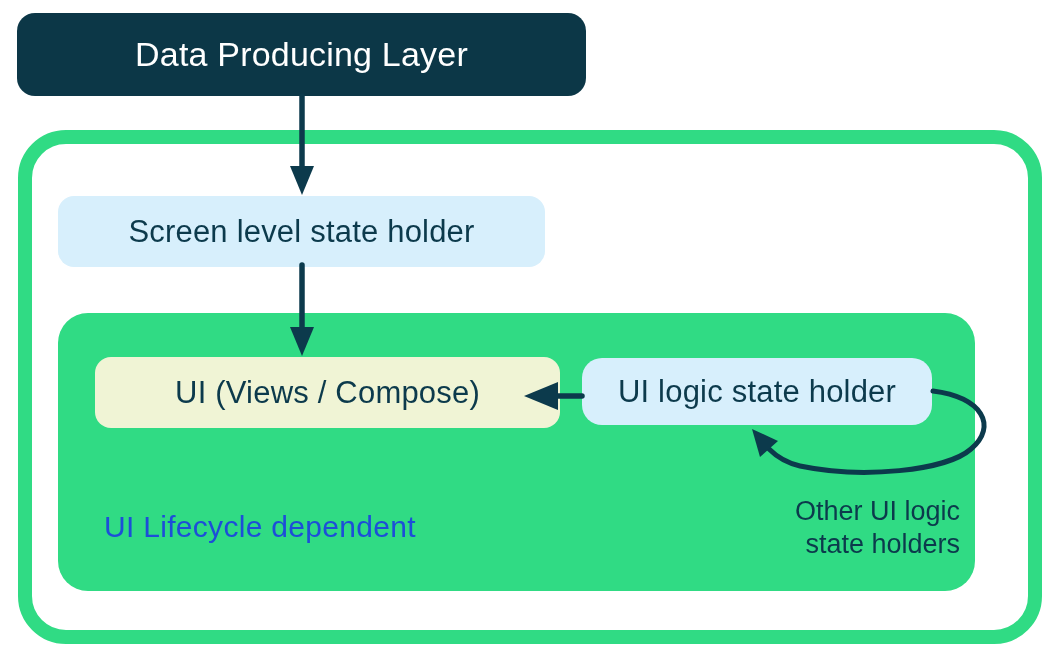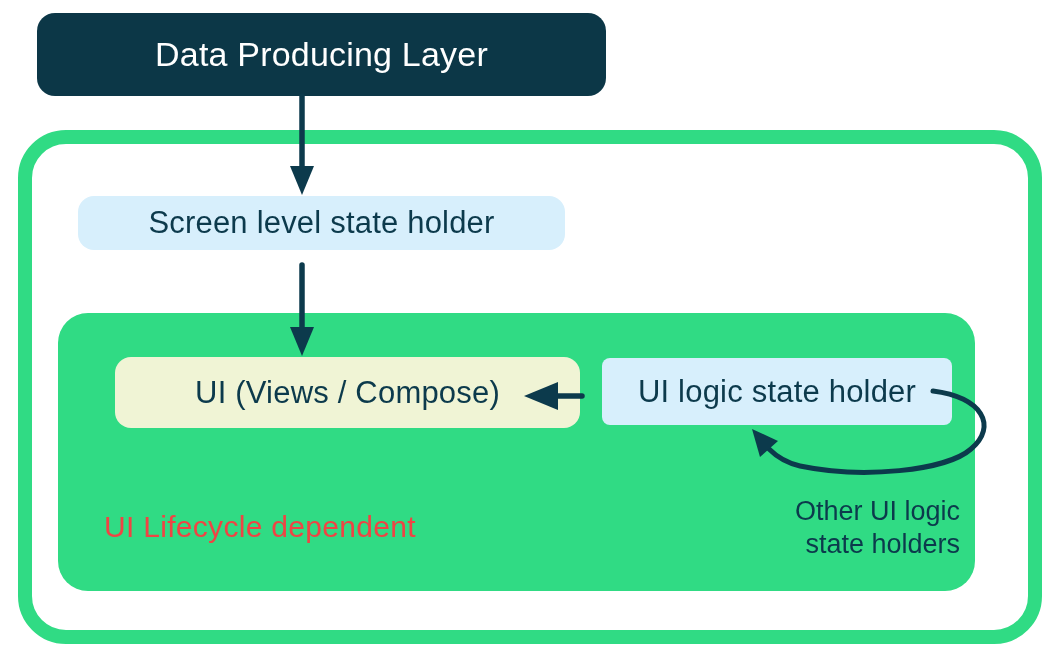--- a/index.html
+++ b/index.html
@@ -29,64 +29,63 @@
   }
   .box {
     position: absolute;
     display: flex;
     align-items: center;
     justify-content: center;
     text-align: center;
     color: #0c3a4c;
     letter-spacing: 0.2px;
     white-space: nowrap;
-    margin-left: 20px;
   }
   .box-dark {
     left: 17px; top: 13px;
     width: 569px; height: 83px;
     background: #0c3747;
     border-radius: 18px;
     color: #ffffff;
     font-size: 34px;
   }
   .box-screen {
     left: 58px; top: 196px;
-    width: 487px; height: 54px;
+    width: 487px; height: 71px;
     background: #d7effc;
     border-radius: 16px;
     font-size: 31px;
   }
   .box-ui {
     left: 95px; top: 357px;
     width: 465px; height: 71px;
     background: #f0f4d5;
     border-radius: 16px;
     font-size: 31px;
   }
   .box-logic {
     left: 582px; top: 358px;
     width: 350px; height: 67px;
     background: #d7effc;
-    border-radius: 8px;
+    border-radius: 20px;
     font-size: 31px;
   }
   .ui-layer-title {
     position: absolute;
     left: 752px; top: 185px;
     width: 240px;
     text-align: center;
     font-size: 44px;
     color: #121212;
   }
   .lifecycle-caption {
     position: absolute;
     left: 104px; top: 510px;
     font-size: 30px;
-    color: #ef4444;
+    color: #1d4ed8;
     letter-spacing: 0.3px;
   }
   .loop-caption {
     position: absolute;
     left: 742px; top: 495px;
     width: 218px;
     text-align: right;
     font-size: 27px;
     line-height: 33px;
     color: #0c3a4c;

